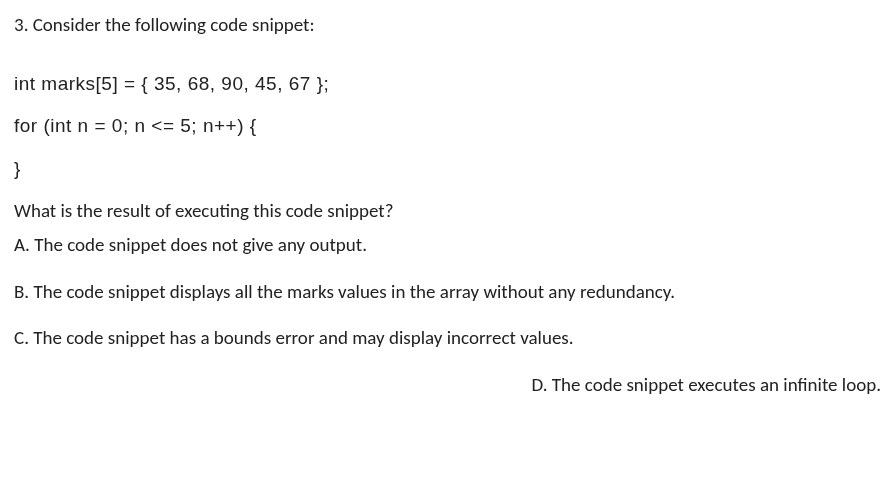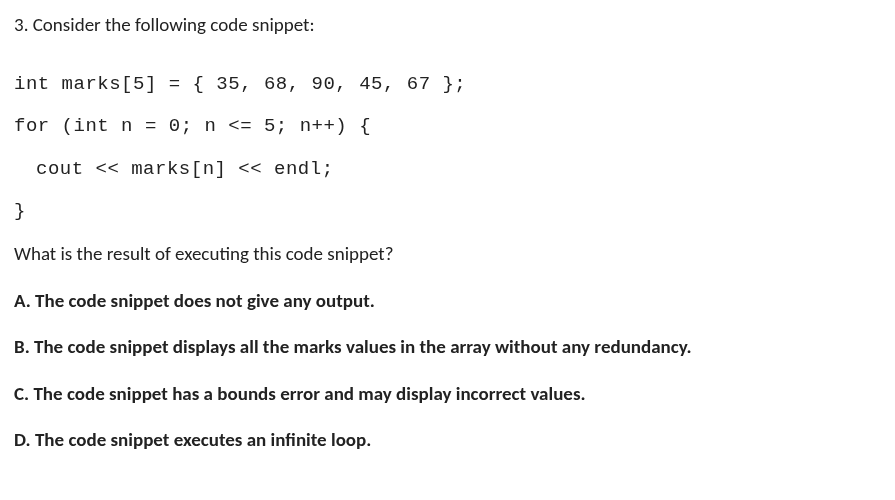--- a/index.html
+++ b/index.html
@@ -14,53 +14,52 @@
       font-family: Calibri, 'Segoe UI', Arial, sans-serif;
       font-size: 19px;
       color: #222;
       padding: 12px 14px;
       line-height: 1.4;
     }
     .question-prompt {
       margin-bottom: 32px;
     }
     .code-block {
-      font-family: Liberation Mono, monospace;
+      font-family: Liberation Sans, sans-serif;
       font-size: 19px;
       letter-spacing: 0.5px;
       margin-bottom: 16px;
     }
     .code-line {
       margin-bottom: 16px;
       white-space: pre;
     }
     .code-line.indent {
       padding-left: 22px;
     }
     .sub-question {
       margin-top: 4px;
-      margin-bottom: 20px;
+      margin-bottom: 7px;
     }
     .option {
       margin-bottom: 20px;
-      font-weight: bold;
     }
     .option:last-child {
       margin-bottom: 0;
+      text-align: right;
     }
   </style>
 </head>
 <body>
 
 <div class="question-prompt">3. Consider the following code snippet:</div>
 
 <div class="code-block">
   <div class="code-line">int marks[5] = { 35, 68, 90, 45, 67 };</div>
   <div class="code-line">for (int n = 0; n &lt;= 5; n++) {</div>
-  <div class="code-line indent">cout &lt;&lt; marks[n] &lt;&lt; endl;</div>
   <div class="code-line">}</div>
 </div>
 
 <div class="sub-question">What is the result of executing this code snippet?</div>
 
 <div class="option">A. The code snippet does not give any output.</div>
 <div class="option">B. The code snippet displays all the marks values in the array without any redundancy.</div>
 <div class="option">C. The code snippet has a bounds error and may display incorrect values.</div>
 <div class="option">D. The code snippet executes an infinite loop.</div>
 

